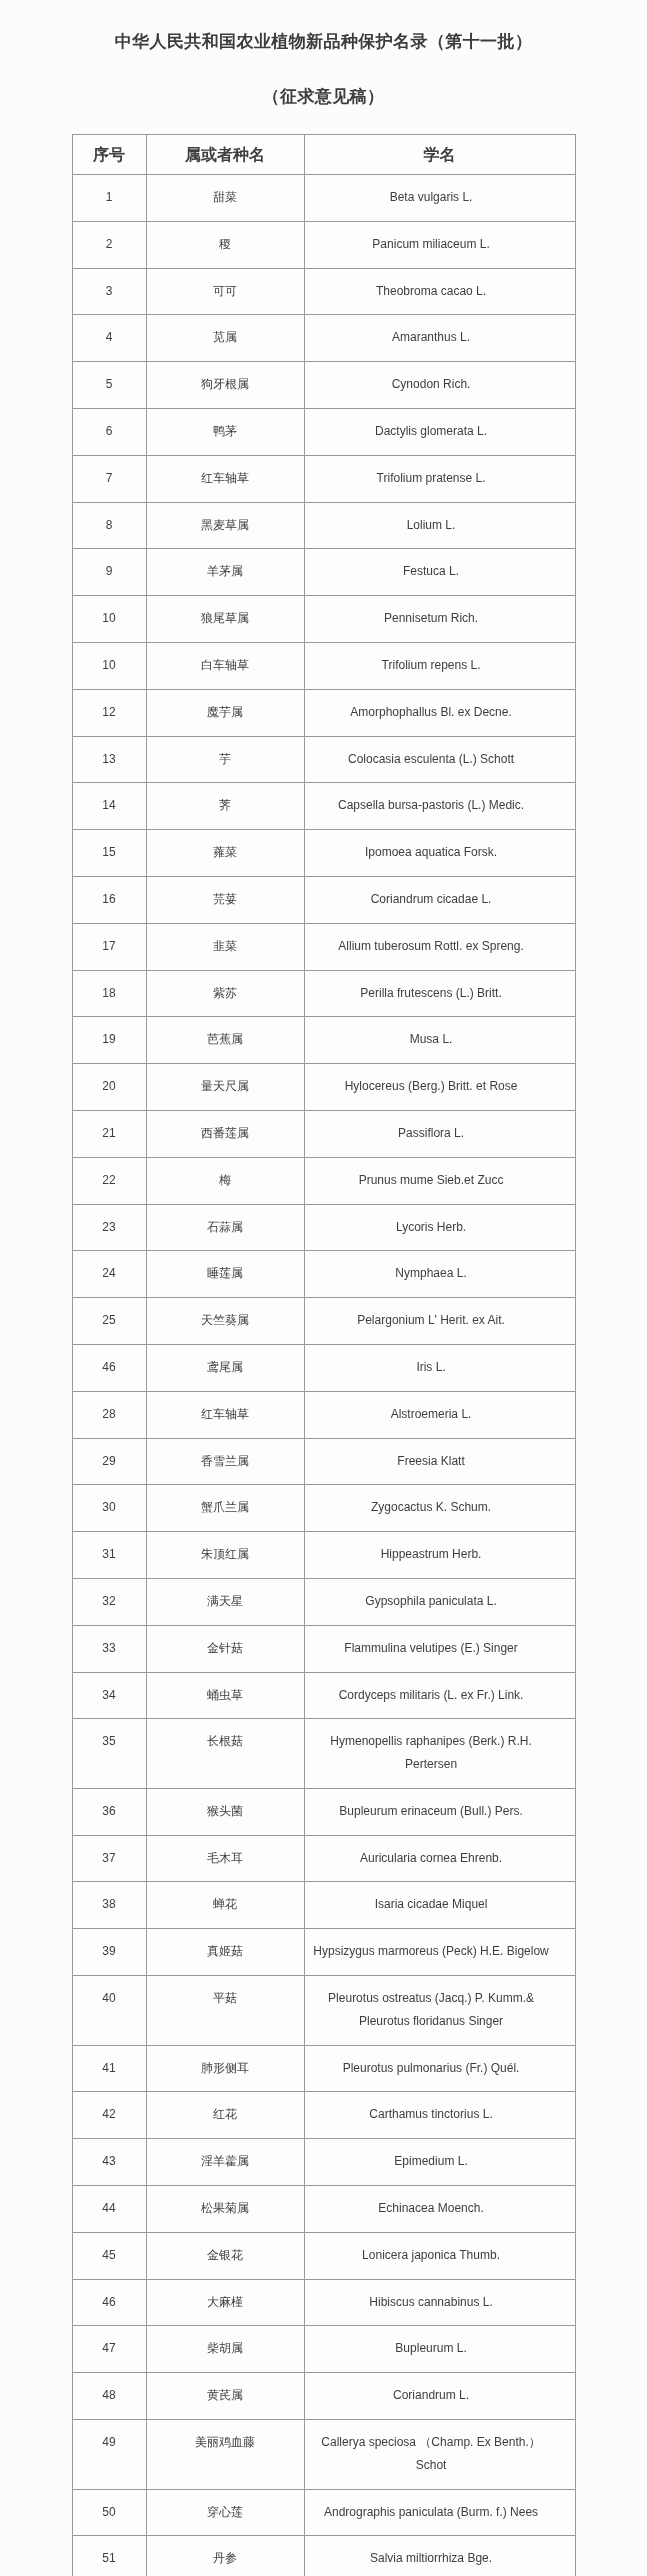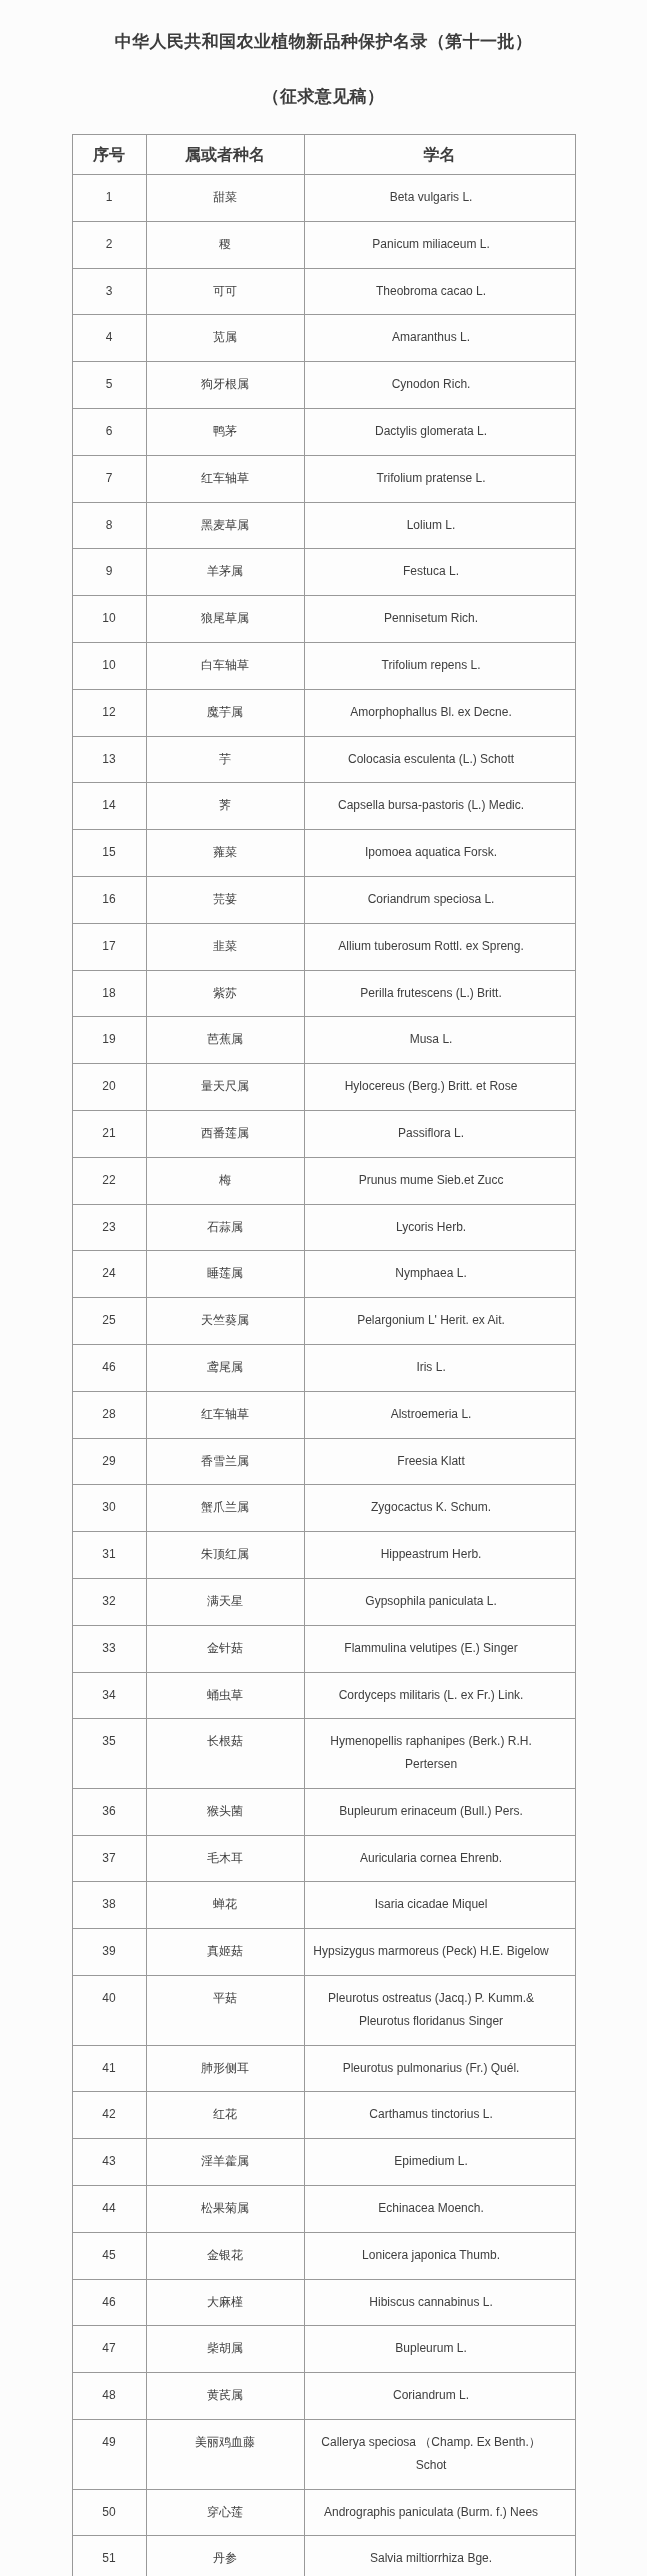--- a/index.html
+++ b/index.html
@@ -160,21 +160,21 @@
           <td class="latin-cell">Capsella bursa-pastoris (L.) Medic.</td>
         </tr>
         <tr>
           <td>15</td>
           <td>蕹菜</td>
           <td class="latin-cell">Ipomoea aquatica Forsk.</td>
         </tr>
         <tr>
           <td>16</td>
           <td>芫荽</td>
-          <td class="latin-cell">Coriandrum speciosa L.</td>
+          <td class="latin-cell">Coriandrum cicadae L.</td>
         </tr>
         <tr>
           <td>17</td>
           <td>韭菜</td>
           <td class="latin-cell">Allium tuberosum Rottl. ex Spreng.</td>
         </tr>
         <tr>
           <td>18</td>
           <td>紫苏</td>
           <td class="latin-cell">Perilla frutescens (L.) Britt.</td>

